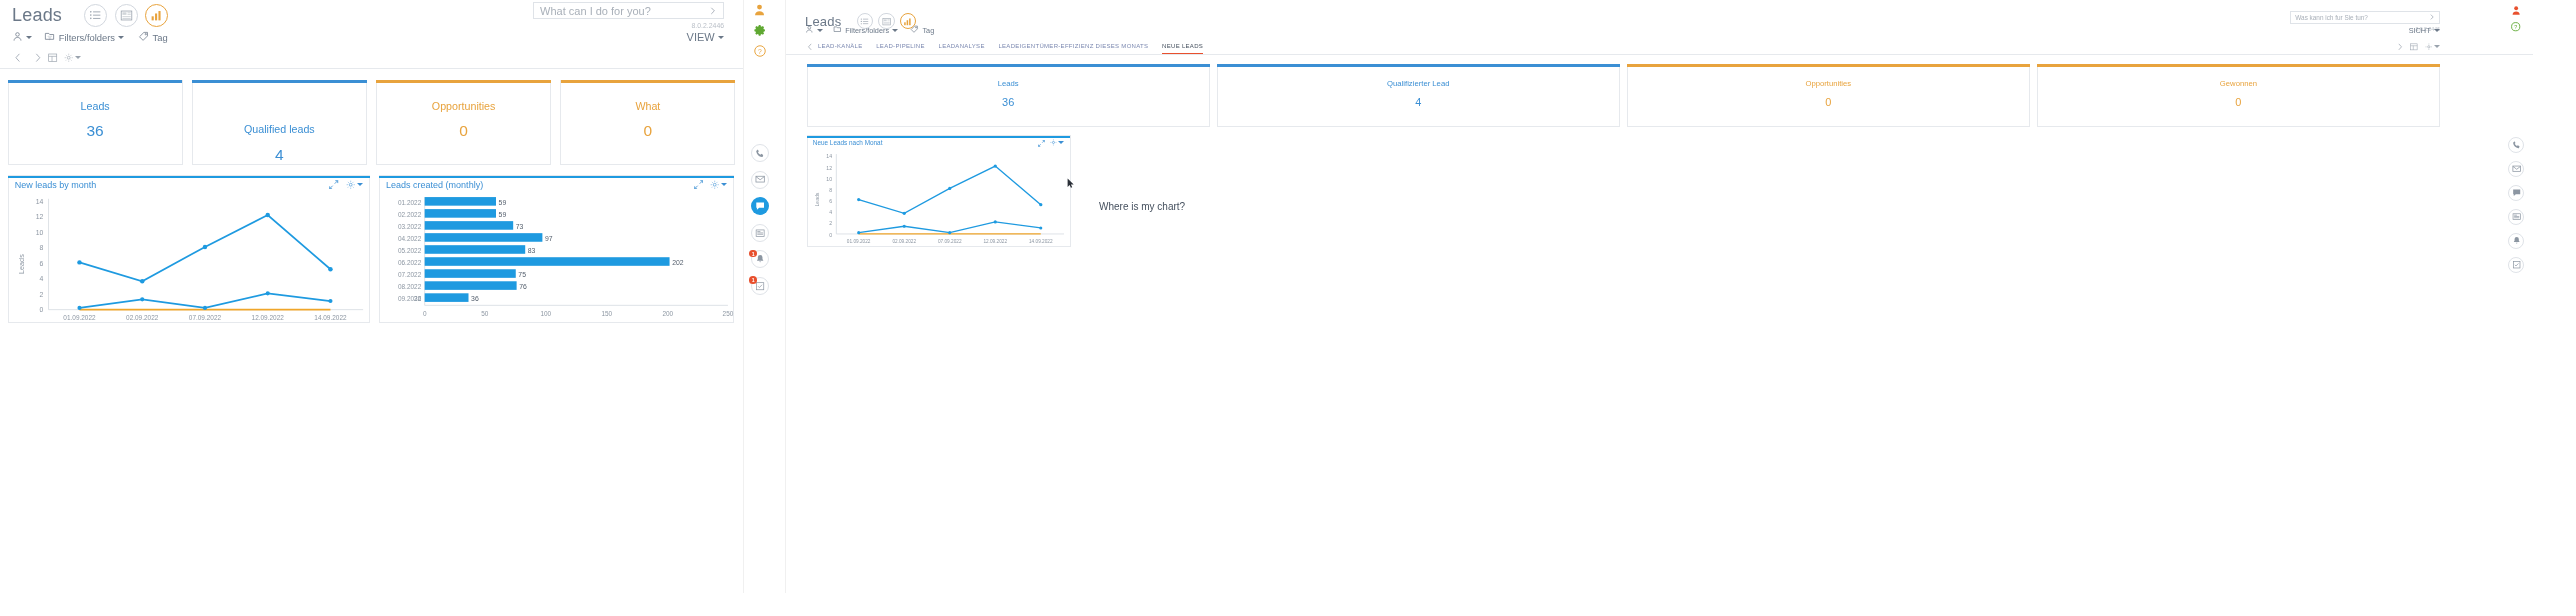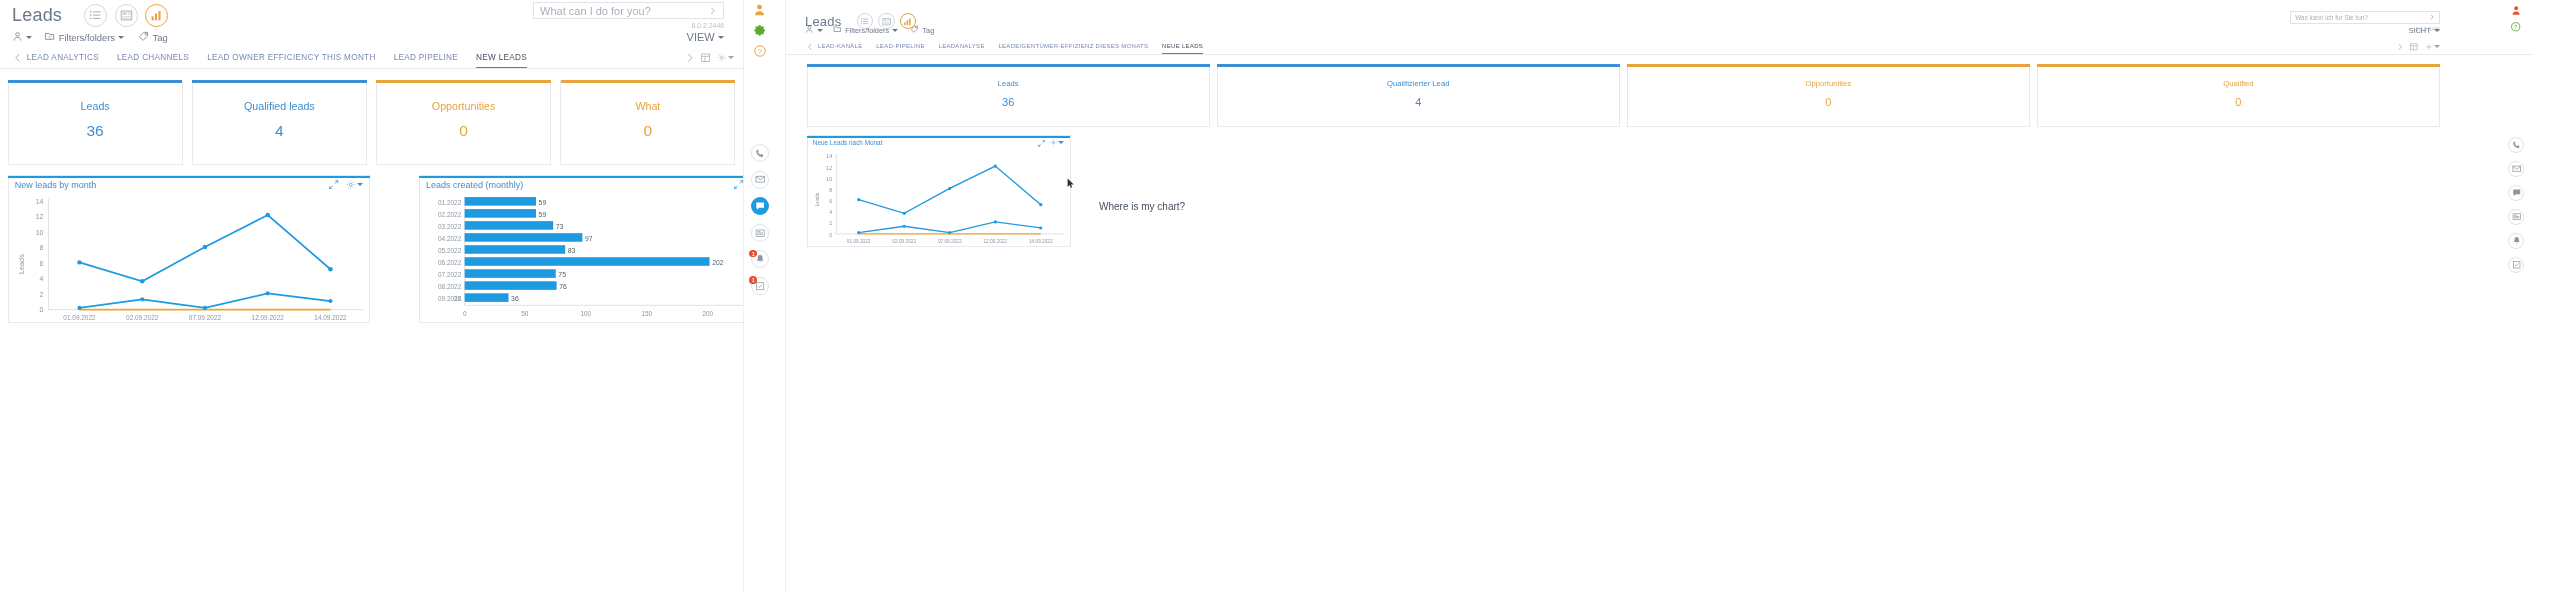--- a/index.html
+++ b/index.html
@@ -198,37 +198,20 @@
         <span class="caret"></span>
       </div>
     </div>
 
     <div class="tabs-row" style="height:20.6px;">
       <div class="tab-arrow">
         <svg width="7.7" height="9.4" viewBox="0 0 10 12">
             <path d="M7 1 L2.5 6 L7 11" fill="none" stroke="currentColor" stroke-width="1.1"></path>
           </svg>
       </div>
-      <div class="tabs" style="gap:18px; font-size:8.2px;">
-        <div class="tab">
-            <span>LEAD ANALYTICS</span>
-          </div>
-        <div class="tab">
-            <span>LEAD CHANNELS</span>
-          </div>
-        <div class="tab">
-            <span>LEAD OWNER EFFICIENCY THIS MONTH</span>
-          </div>
-        <div class="tab">
-            <span>LEAD PIPELINE</span>
-          </div>
-        <div class="tab active">
-            <span>NEW LEADS</span>
-          </div>
-      </div>
       <div class="tabs-tools">
         <span>
           <svg width="7.7" height="9.4" viewBox="0 0 10 12">
               <path d="M3 1 L7.5 6 L3 11" fill="none" stroke="currentColor" stroke-width="1.1"></path>
             </svg>
         </span>
         <span>
           <svg width="9.4" height="9.4" viewBox="0 0 14 14">
               <g fill="none" stroke="currentColor" stroke-width="1">
                 <rect x="1" y="1.5" width="12" height="11"></rect>
@@ -247,21 +230,21 @@
           <span class="caret"></span>
         </span>
       </div>
     </div>
 
     <div class="kpi-row" style="margin:11px 7.7px 0 7.7px; gap:9.4px;">
       <div class="kpi" style="--accent:#3b8fd4; height:85px;">
         <div class="kpi-label" style="font-size:10.7px;margin-top:20px;">Leads</div>
         <div class="kpi-value" style="font-size:15.5px;margin-top:10.3px;">36</div>
       </div>
-      <div class="kpi" style="--accent:#3b8fd4; height:85px;">
+      <div class="kpi" style="--accent:#3b8fd4; height:85px;justify-content:flex-end;">
         <div class="kpi-label" style="font-size:10.7px;margin-top:20px;">Qualified leads</div>
         <div class="kpi-value" style="font-size:15.5px;margin-top:10.3px;">4</div>
       </div>
       <div class="kpi" style="--accent:#e8a33d; height:85px;">
         <div class="kpi-label" style="font-size:10.7px;margin-top:20px;">Opportunities</div>
         <div class="kpi-value" style="font-size:15.5px;margin-top:10.3px;">0</div>
       </div>
       <div class="kpi" style="--accent:#e8a33d; height:85px;">
         <div class="kpi-label" style="font-size:10.7px;margin-top:20px;">What</div>
         <div class="kpi-value" style="font-size:15.5px;margin-top:10.3px;">0</div>
@@ -335,21 +318,21 @@
               <circle cx="82" cy="84" r="2.6"></circle>
                 <circle cx="155" cy="106" r="2.6"></circle>
                 <circle cx="228" cy="66" r="2.6"></circle>
                 <circle cx="301" cy="29" r="2.6"></circle>
                 <circle cx="374" cy="92" r="2.6"></circle>
             </g>
           </svg>
         </div>
       </div>
 
-      <div class="widget" style="width:355px;height:148px;margin-left:40px;">
+      <div class="widget" style="width:355px;height:148px;">
         <div class="w-head" style="height:14.6px;padding:3.4px 6px 0 6px;">
           <div class="w-title" style="font-size:9px;">Leads created (monthly)</div>
           <div class="w-tools">
             <span>
               <svg width="9.4" height="9.4" viewBox="0 0 14 14">
                   <g fill="none" stroke="currentColor" stroke-width="1.2">
                     <path d="M8.5 5.5L13 1M13 1h-3.6M13 1v3.6"></path>
                     <path d="M5.5 8.5L1 13M1 13h3.6M1 13V9.4"></path>
                   </g>
                 </svg>
@@ -649,21 +632,21 @@
       </div>
       <div class="kpi" style="--accent:#3b8fd4; height:63px;">
         <div class="kpi-label" style="font-size:7.7px;margin-top:15.5px;">Qualifizierter Lead</div>
         <div class="kpi-value" style="font-size:11px;margin-top:7.7px;">4</div>
       </div>
       <div class="kpi" style="--accent:#e8a33d; height:63px;">
         <div class="kpi-label" style="font-size:7.7px;margin-top:15.5px;">Opportunities</div>
         <div class="kpi-value" style="font-size:11px;margin-top:7.7px;">0</div>
       </div>
       <div class="kpi" style="--accent:#e8a33d; height:63px;">
-        <div class="kpi-label" style="font-size:7.7px;margin-top:15.5px;">Qualified</div>
+        <div class="kpi-label" style="font-size:7.7px;margin-top:15.5px;">Gewonnen</div>
         <div class="kpi-value" style="font-size:11px;margin-top:7.7px;">0</div>
       </div>
     </div>
 
     <div class="widgets" style="margin:7.7px 93px 0 20.6px;">
       <div class="widget" style="width:264px;height:112px;">
         <div class="w-head" style="height:12px;padding:2.6px 5.2px 0 5.2px;">
           <div class="w-title" style="font-size:6.4px;">Neue Leads nach Monat</div>
           <div class="w-tools" style="gap:5.2px;">
             <span>

